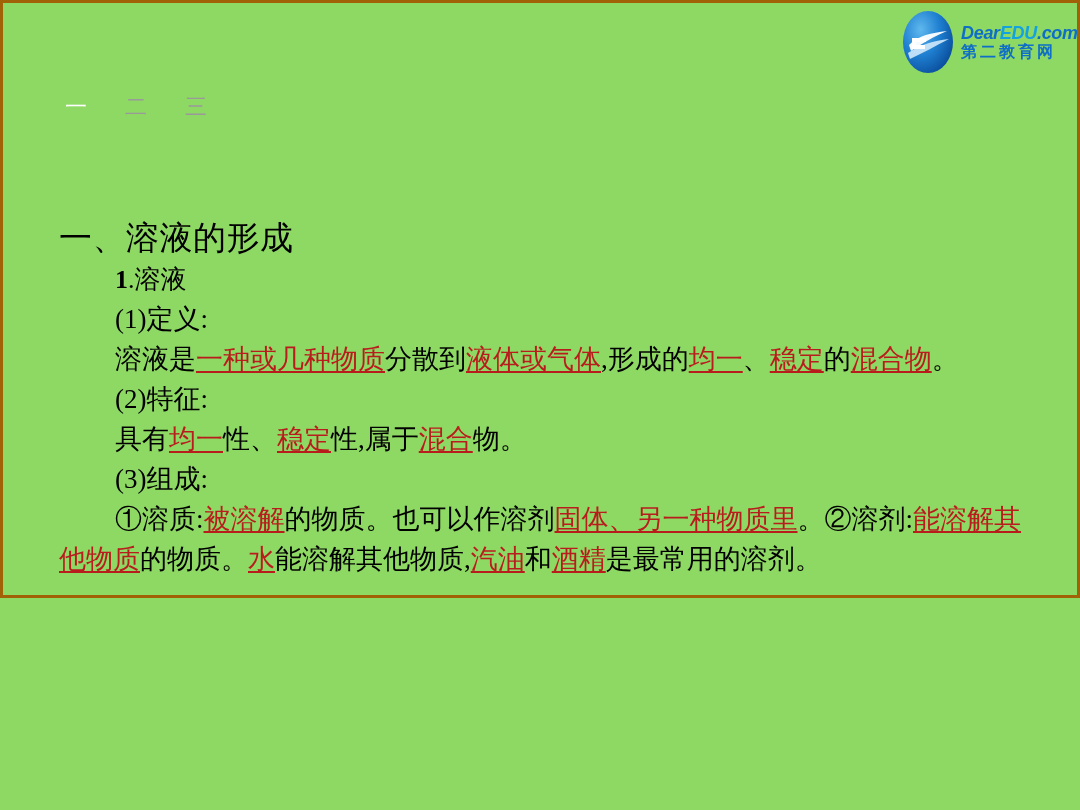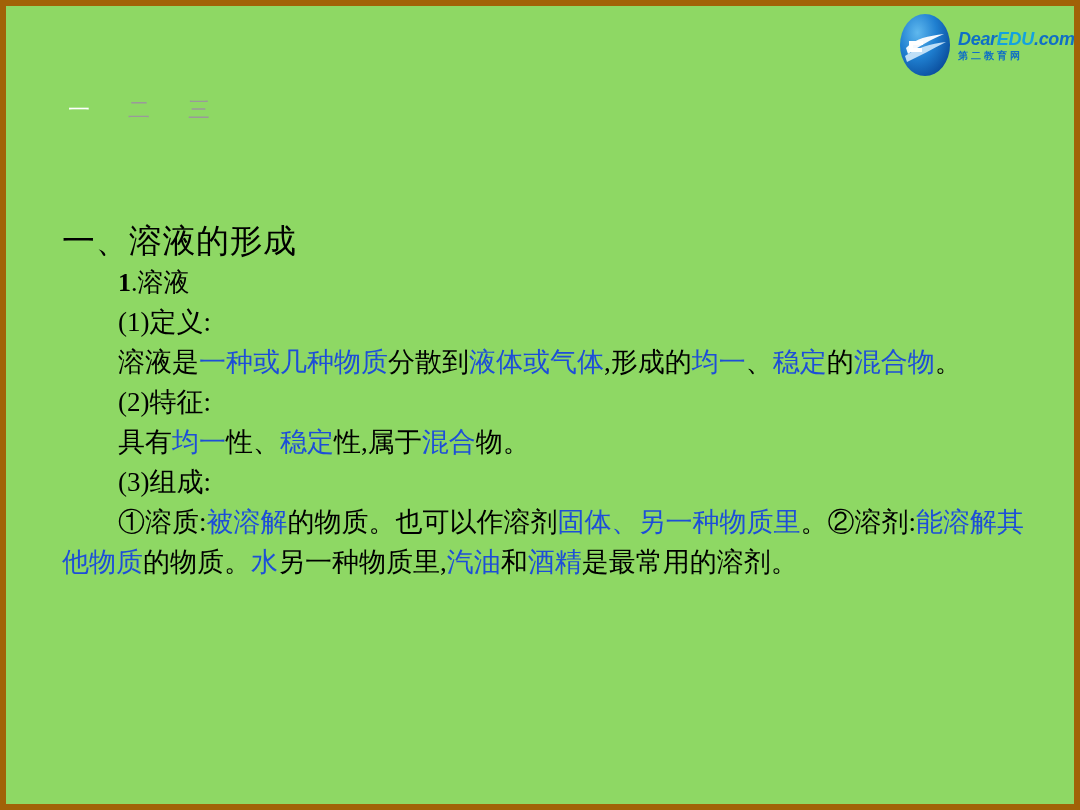--- a/index.html
+++ b/index.html
@@ -10,24 +10,24 @@
     width: 1080px;
     height: 810px;
     overflow: hidden;
     font-family: "Liberation Serif", "DejaVu Serif", serif;
     background: #8ed864;
   }
 
   #slide {
     position: relative;
     width: 1080px;
-    height: 810px;
+    height: 598px;
     box-sizing: border-box;
     background: #8ed864;
-    border: 6px solid #a16207;
+    border: 3px solid #a16207;
     overflow: hidden;
   }
 
   
   #logo {
     position: absolute;
     top: 8px;
     right: 8px;
     width: 172px;
     height: 62px;
@@ -63,23 +63,23 @@
     font-style: italic;
     font-weight: bold;
     font-size: 18px;
     color: #0f6fc6;
     letter-spacing: -0.3px;
     white-space: nowrap;
   }
   #logo .words .dear .edu { color: #13a2e0; }
   #logo .words .cn {
     margin-top: 3px;
-    font-family: Liberation Sans, sans-serif;
+    font-family: Liberation Mono, monospace;
     font-weight: bold;
-    font-size: 10px;
+    font-size: 16px;
     color: #0f6fc6;
     letter-spacing: 3px;
     white-space: nowrap;
   }
 
   
   #tabs {
     position: absolute;
     left: 62px;
     top: 92px;
@@ -124,21 +124,22 @@
     margin: 0 0 0 56px;
     padding-right: 56px;
     font-size: 27px;
     line-height: 40px;
     color: #000000;
   }
   .para.indent { margin-left: 112px; }
   .para.hang { margin-left: 56px; text-indent: 56px; }
 
   .blank {
-    color: #1d4ed8;
+    color: #b91c1c;
+    text-decoration: underline;
     text-underline-offset: 3px;
     text-decoration-thickness: 2px;
   }
 </style>
 </head>
 <body>
 
 <div id="slide">
 
   <div id="logo">
@@ -171,16 +172,16 @@
     <div class="para indent">(1)定义:</div>
 
     <div class="para hang"><span>溶液是</span><span class="blank">一种或几种物质</span><span>分散到</span><span class="blank">液体或气体</span><span>,形成的</span><span class="blank">均一</span><span>、</span><span class="blank">稳定</span><span>的</span><span class="blank">混合物</span><span>。</span></div>
 
     <div class="para indent">(2)特征:</div>
 
     <div class="para hang"><span>具有</span><span class="blank">均一</span><span>性、</span><span class="blank">稳定</span><span>性,属于</span><span class="blank">混合</span><span>物。</span></div>
 
     <div class="para indent">(3)组成:</div>
 
-    <div class="para hang"><span>①溶质:</span><span class="blank">被溶解</span><span>的物质。也可以作溶剂</span><span class="blank">固体、另一种物质里</span><span>。②溶剂:</span><span class="blank">能溶解其他物质</span><span>的物质。</span><span class="blank">水</span><span>另一种物质里,</span><span class="blank">汽油</span><span>和</span><span class="blank">酒精</span><span>是最常用的溶剂。</span></div>
+    <div class="para hang"><span>①溶质:</span><span class="blank">被溶解</span><span>的物质。也可以作溶剂</span><span class="blank">固体、另一种物质里</span><span>。②溶剂:</span><span class="blank">能溶解其他物质</span><span>的物质。</span><span class="blank">水</span><span>能溶解其他物质,</span><span class="blank">汽油</span><span>和</span><span class="blank">酒精</span><span>是最常用的溶剂。</span></div>
 
   </div>
 </div>
 
 </body></html>

